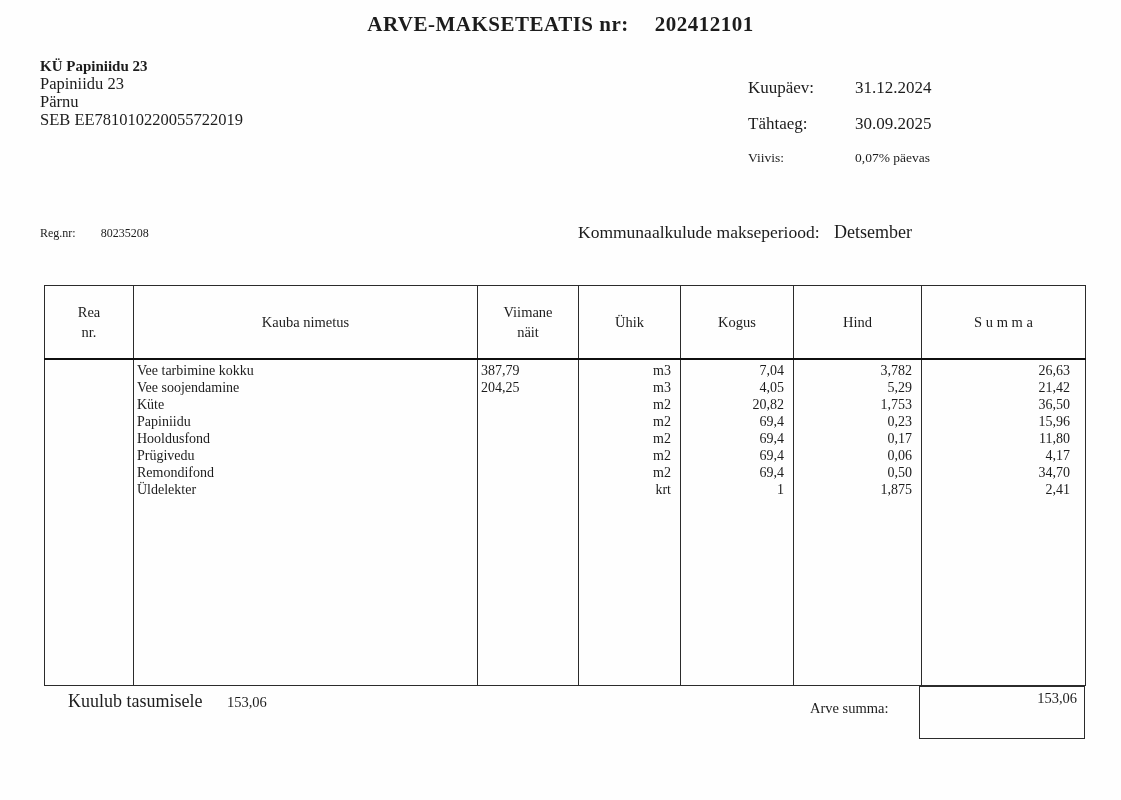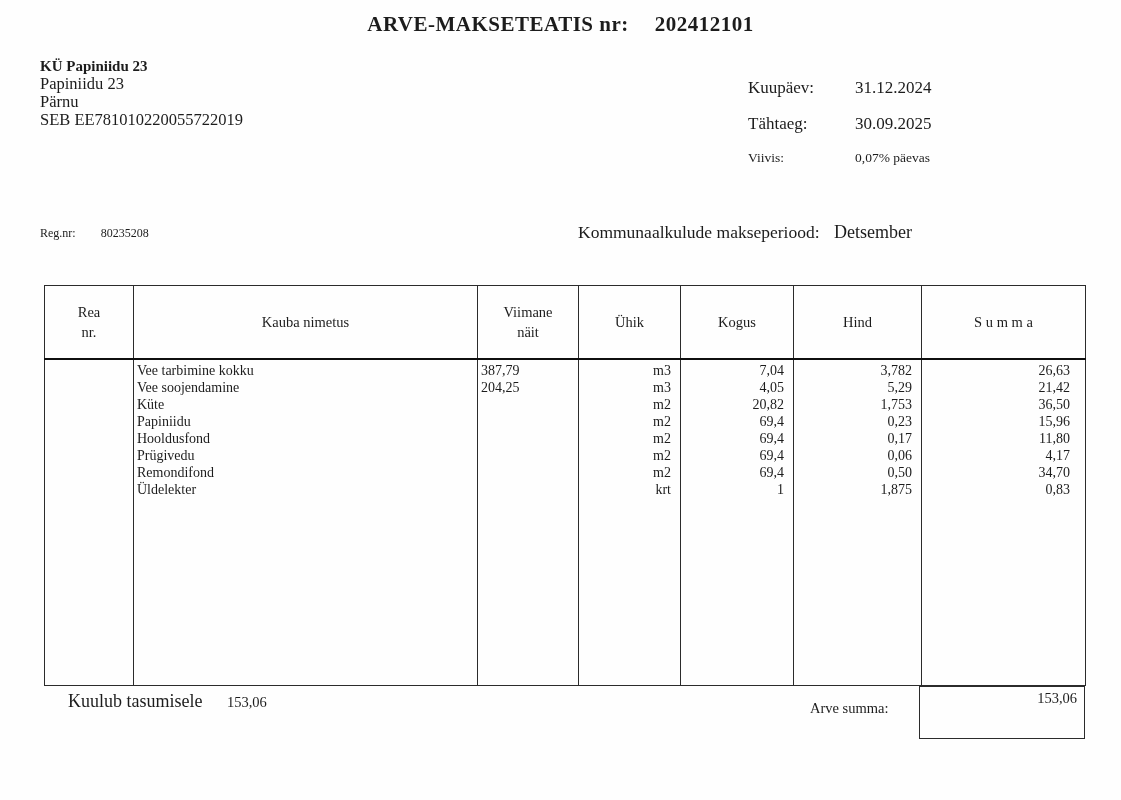--- a/index.html
+++ b/index.html
@@ -227,21 +227,21 @@
             <div class="cell-line">1,875</div>
           </td>
         <td class="cell col-summa">
             <div class="cell-line">26,63</div>
             <div class="cell-line">21,42</div>
             <div class="cell-line">36,50</div>
             <div class="cell-line">15,96</div>
             <div class="cell-line">11,80</div>
             <div class="cell-line">4,17</div>
             <div class="cell-line">34,70</div>
-            <div class="cell-line">0,83</div>
+            <div class="cell-line">2,41</div>
           </td>
       </tr>
     </tbody>
   </table>
 
   <div class="payable">
     <span>Kuulub tasumisele</span>
     <span class="payable-value">153,06</span>
   </div>
 

